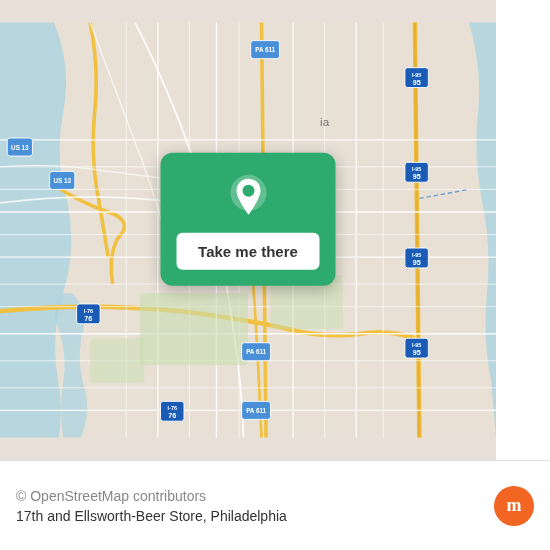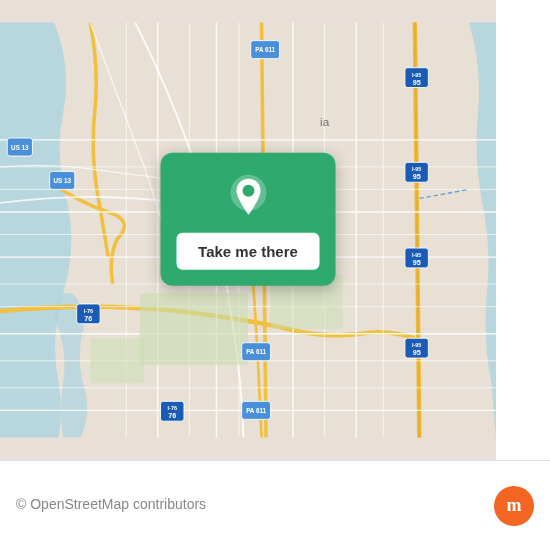--- a/index.html
+++ b/index.html
@@ -229,19 +229,20 @@
         <circle cx="24" cy="18" r="6" fill="#2eaa6e"></circle>
       </svg>
     </div>
     <button id="take-me-there-btn">Take me there</button>
   </div>
 </div>
 
 <div id="info-bar">
   <div id="info-text">
     <div id="copyright-text">© OpenStreetMap contributors</div>
+    <div id="location-name">17th and Ellsworth-Beer Store, Philadelphia</div>
   </div>
   <div class="moovit-logo">
     <div class="moovit-logo-circle">
       <span>m</span>
     </div>
   </div>
 </div>
 
 </body></html>

